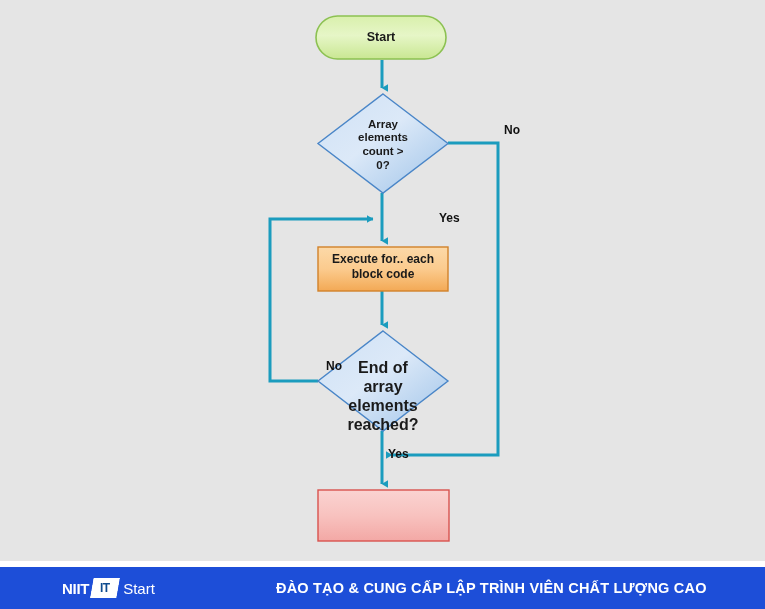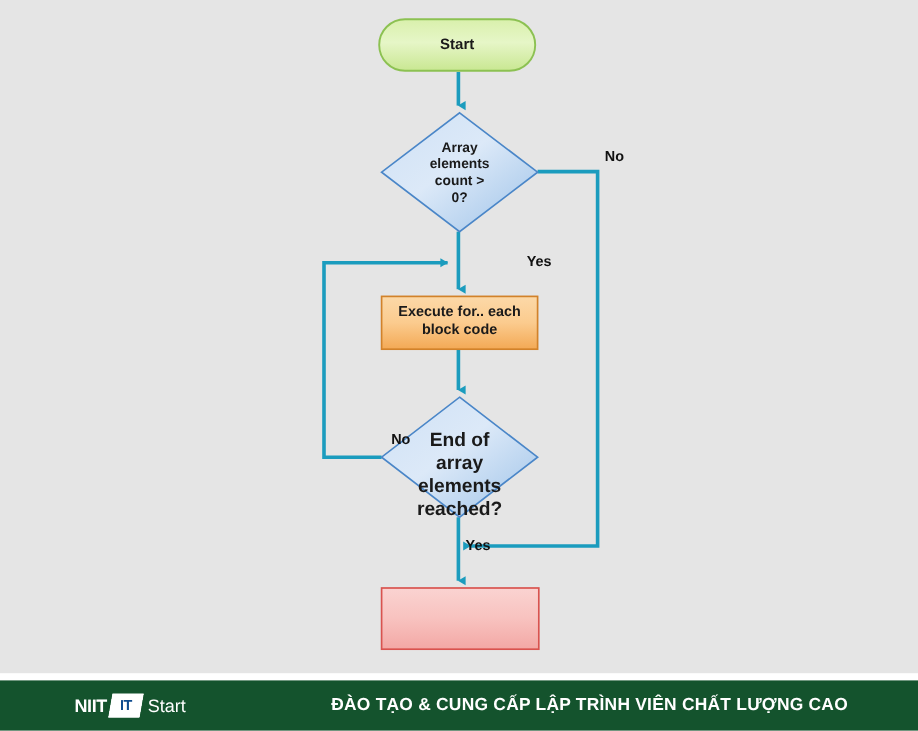--- a/index.html
+++ b/index.html
@@ -65,21 +65,21 @@
   .edge-label.no-2  { left: 284px; top: 359px; }
   .edge-label.yes-2 { left: 346px; top: 447px; }
 
   
   #footer-bar {
     position: absolute;
     left: 0;
     top: 567px;
     width: 765px;
     height: 42px;
-    background: #14532d;
+    background: #1d4ed8;
     display: flex;
     align-items: center;
   }
   #footer-logo {
     position: absolute;
     left: 62px;
     top: 50%;
     transform: translateY(-50%);
     display: flex;
     align-items: center;

